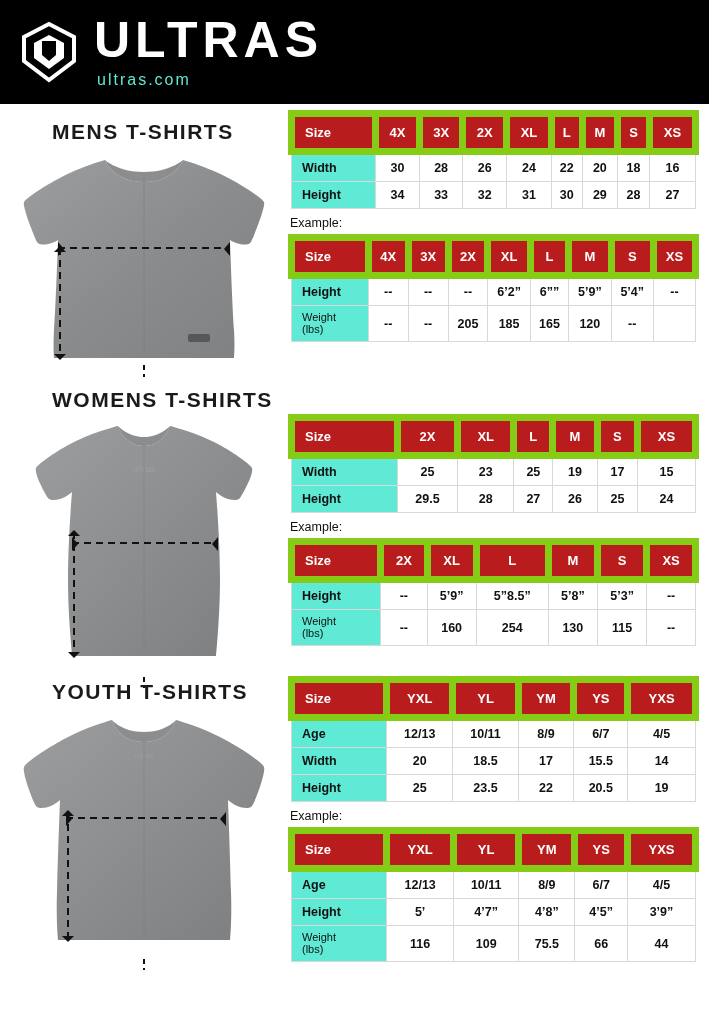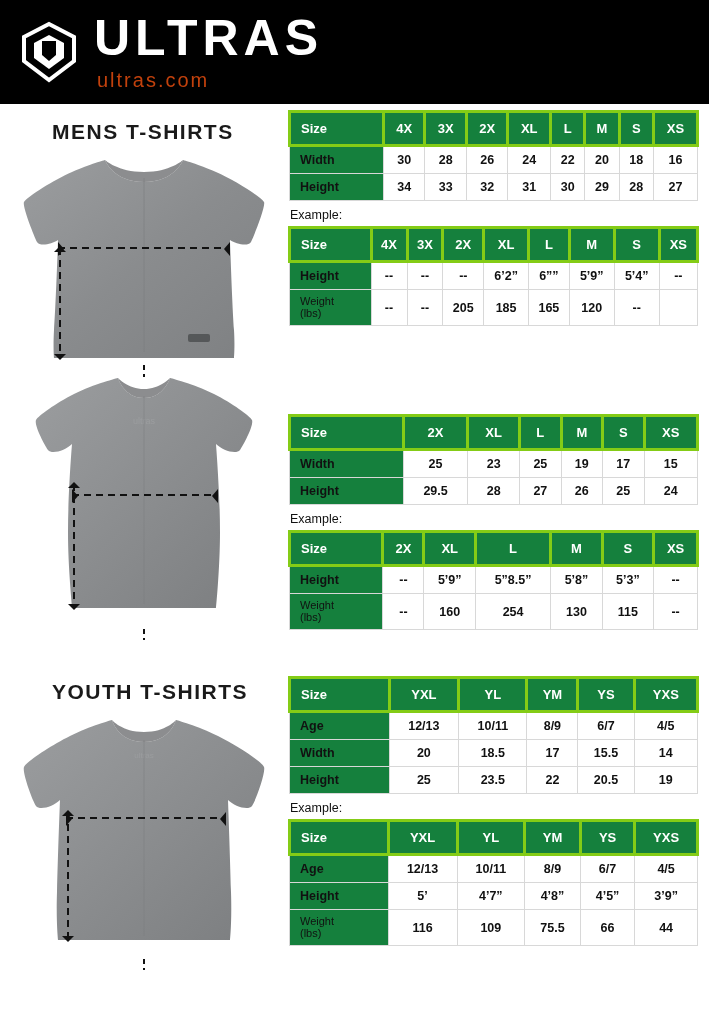--- a/index.html
+++ b/index.html
@@ -31,22 +31,22 @@
   .brand-block { display: flex; flex-direction: column; justify-content: center; }
   .brand-name {
     color: #fff;
     font-size: 50px;
     font-weight: bold;
     letter-spacing: 5px;
     line-height: 1;
     font-family: "Liberation Sans", sans-serif;
   }
   .brand-url {
-    color: #c2410c;
-    font-size: 20px;
+    color: #5eead4;
+    font-size: 16px;
     letter-spacing: 2px;
     margin-top: 6px;
     margin-left: 3px;
   }
 
   
   .section {
     position: relative;
     display: flex;
     padding: 0 10px;
@@ -73,32 +73,32 @@
   }
   table.sz th, table.sz td {
     border: 1px solid #d8d8d8;
     text-align: center;
     padding: 6px 2px;
     font-weight: bold;
     color: #111;
     white-space: nowrap;
   }
   table.sz thead th {
-    background: #15803d;
+    background: #b91c1c;
     color: #fff;
-    border: 3px solid #84cc16;
+    border: 7px solid #84cc16;
     font-size: 13px;
     padding: 8px 2px;
   }
   table.sz thead th.rowhead { text-align: left; padding-left: 10px; }
   table.sz tbody th.rowhead {
     text-align: left;
     padding-left: 10px;
     font-size: 12.5px;
-    background: #15803d;
+    background: #5eead4;
     margin-left: 10px;
   }
   .example-label {
     font-size: 12.5px;
     margin: 7px 0 4px 2px;
     color: #111;
   }
   .small-sub { font-size: 11px; font-weight: normal; display: block; line-height: 1.05; }
 
   
@@ -246,20 +246,21 @@
           <td>--</td>
           <td></td>
         </tr>
       </tbody>
     </table>
   </div>
 </div>
 
 <div class="section womens-sec">
   <div class="left-col">
+    <div class="section-title">WOMENS  T-SHIRTS</div>
     <div class="tee tee-wrap">
       <svg width="268" height="258" viewBox="0 0 268 258">
         <defs>
           <linearGradient id="gwom" x1="0" y1="0" x2="1" y2="1">
             <stop offset="0%" stop-color="#9b9d9f"></stop>
             <stop offset="55%" stop-color="#8a8c8e"></stop>
             <stop offset="100%" stop-color="#7c7e80"></stop>
           </linearGradient>
         </defs>
         <path d="M108 6 C108 6 84 12 64 22 C46 31 28 44 26 48

